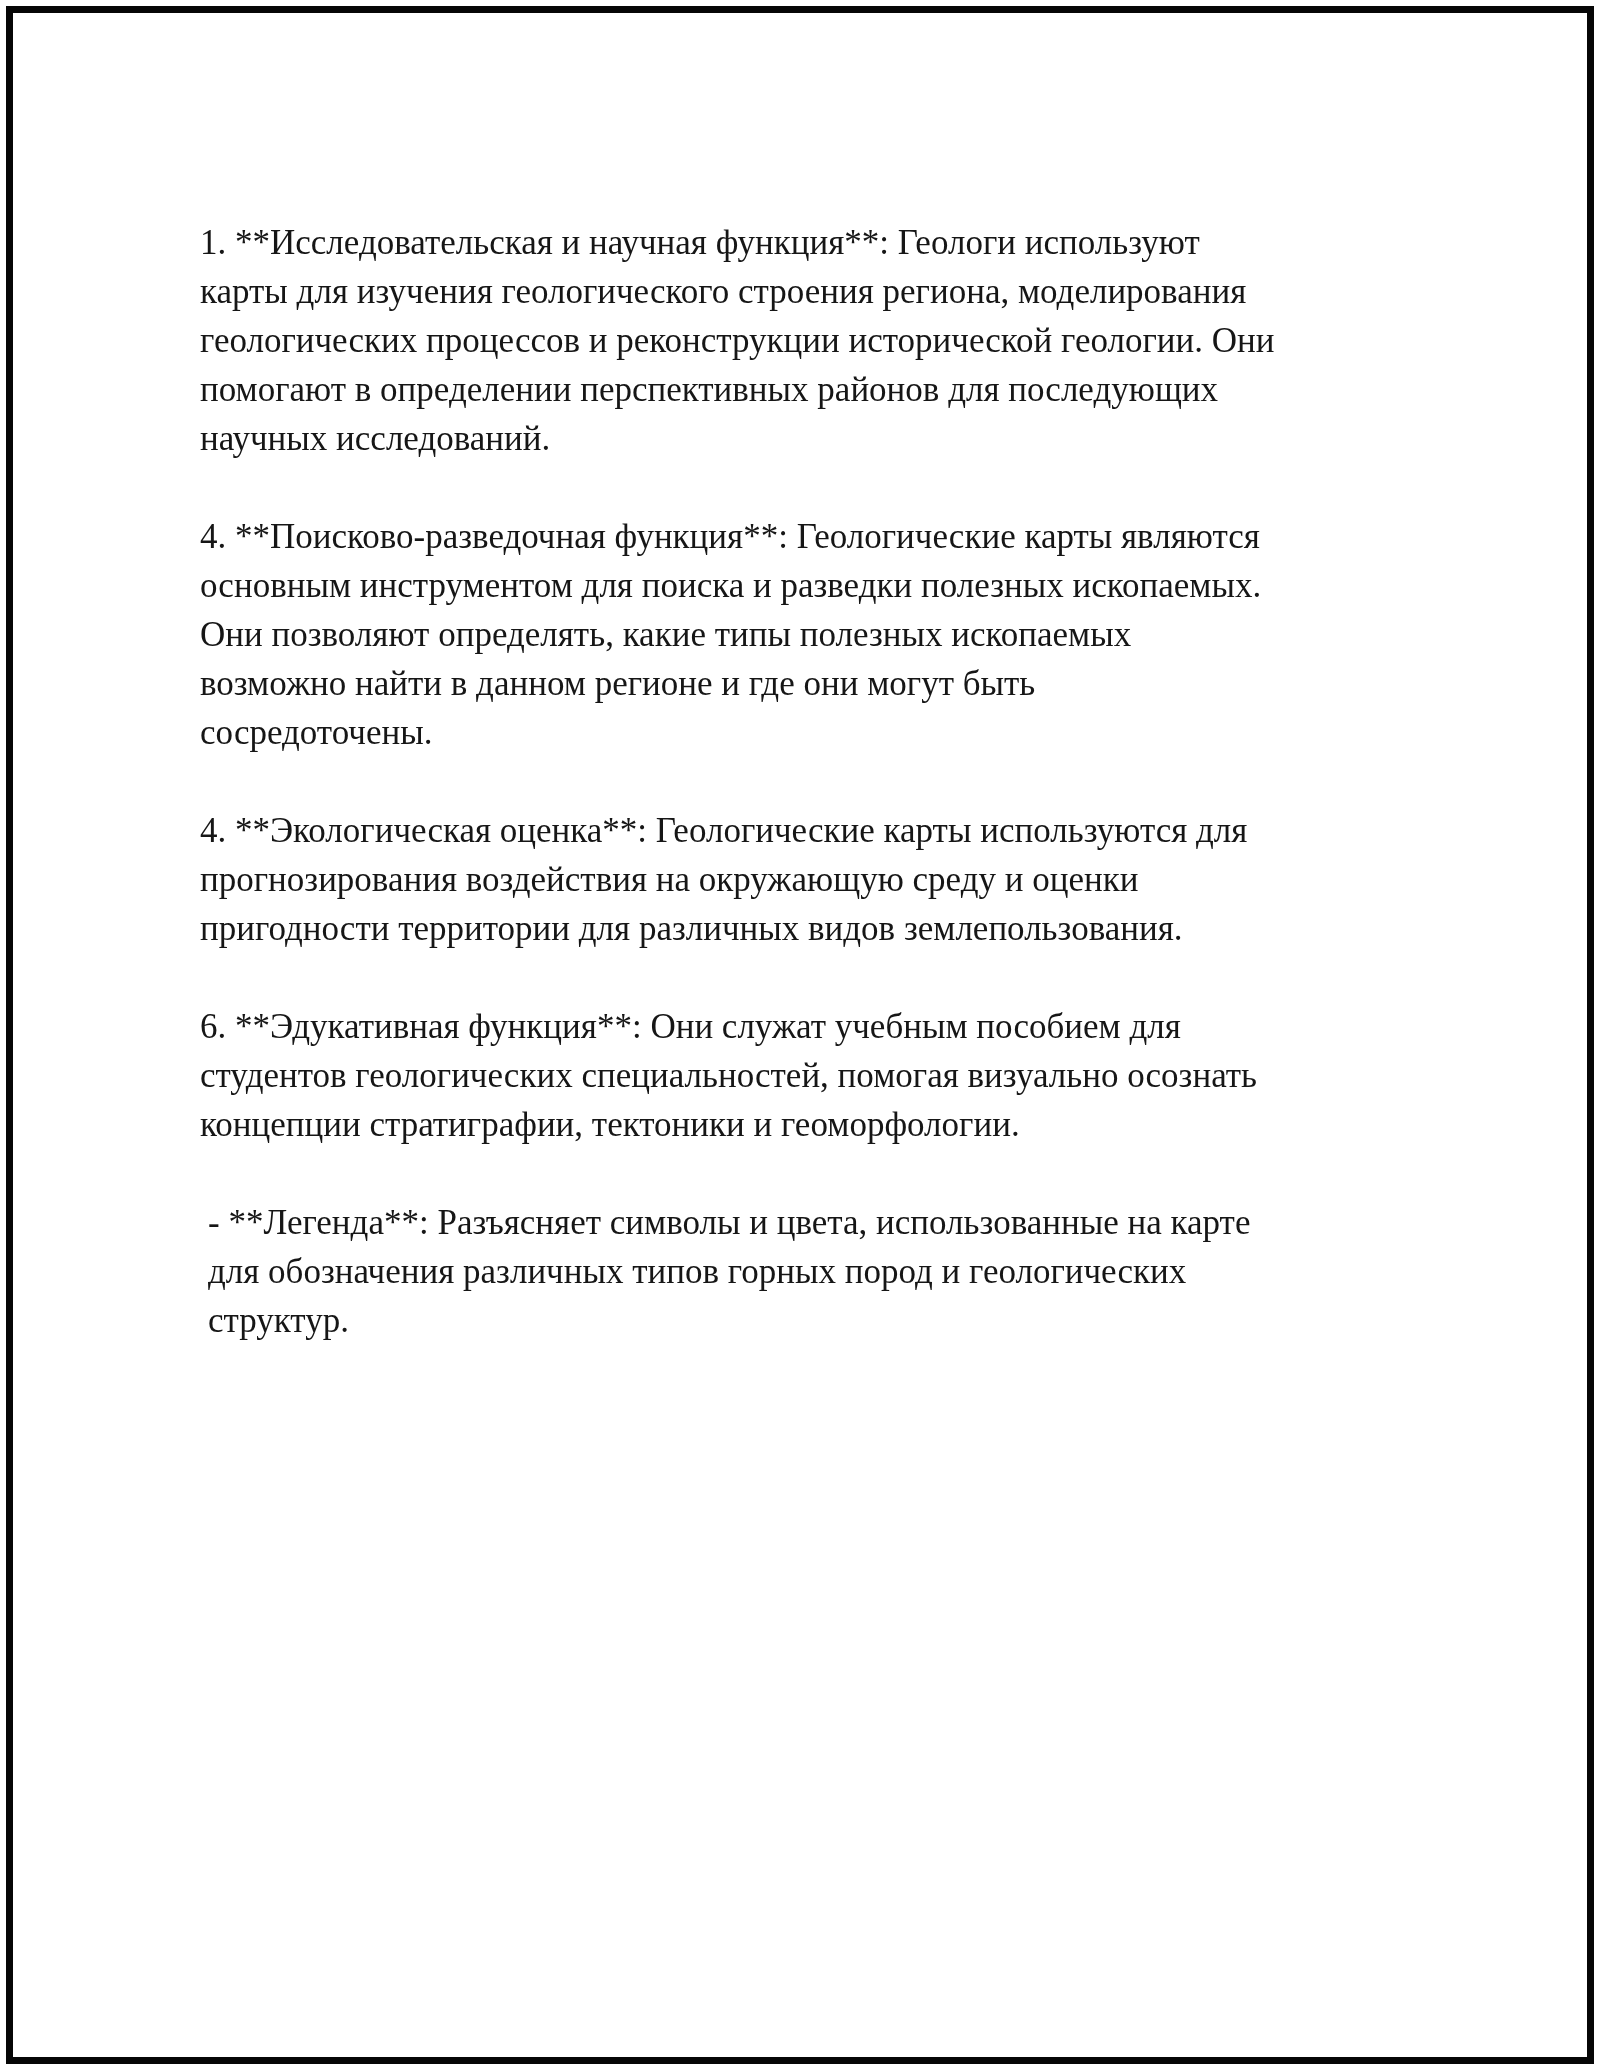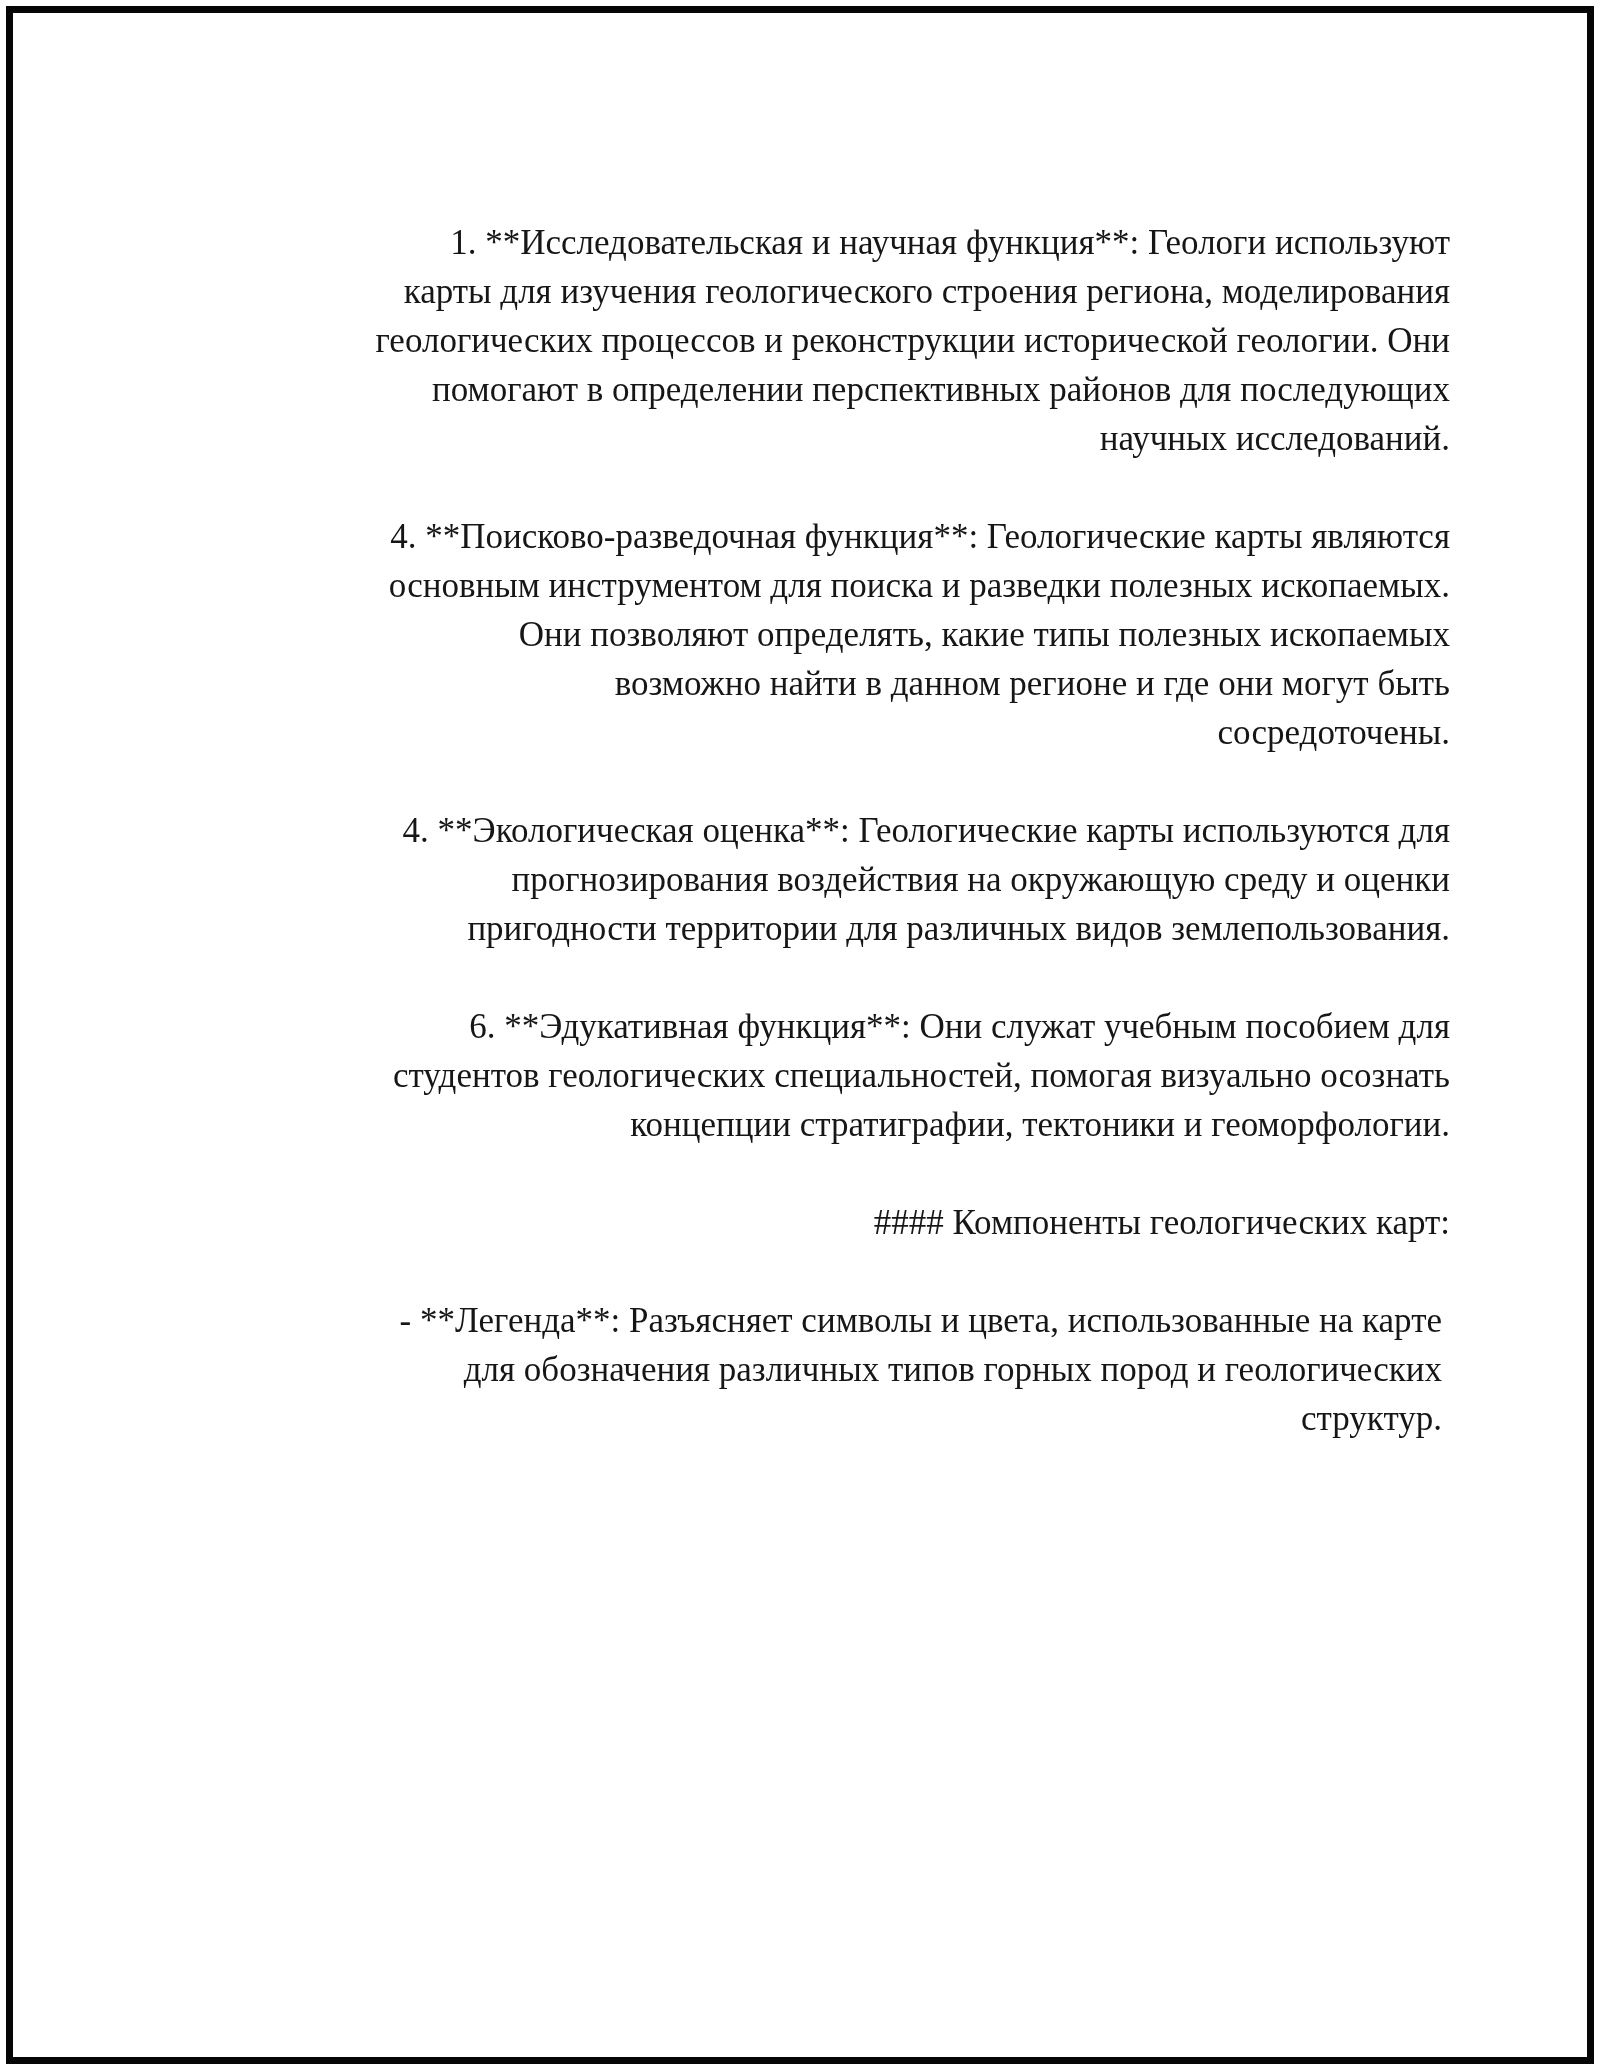--- a/index.html
+++ b/index.html
@@ -25,21 +25,20 @@
   .content {
     position: absolute;
     left: 200px;
     top: 218px;
     width: 1250px;
     font-family: "Liberation Serif", "DejaVu Serif", serif;
     font-size: 35px;
     line-height: 49px;
     color: #161616;
     text-rendering: optimizeLegibility;
-    text-align: right;
   }
   .block {
     margin: 0 0 49px 0;
     white-space: pre;
   }
   .block.tight {
     margin: 8px;
   }
 </style>
 </head>
@@ -63,21 +62,20 @@
 
 
     <p class="block">4. **Экологическая оценка**: Геологические карты используются для
 прогнозирования воздействия на окружающую среду и оценки
 пригодности территории для различных видов землепользования.</p>
 
     <p class="block">6. **Эдукативная функция**: Они служат учебным пособием для
 студентов геологических специальностей, помогая визуально осознать
 концепции стратиграфии, тектоники и геоморфологии.</p>
 
-    <p class="block">#### Компоненты геологических карт:</p>
 
     <p class="block tight">- **Легенда**: Разъясняет символы и цвета, использованные на карте
 для обозначения различных типов горных пород и геологических
 структур.</p>
 
 
   </div>
 </div>
 
 </body></html>

